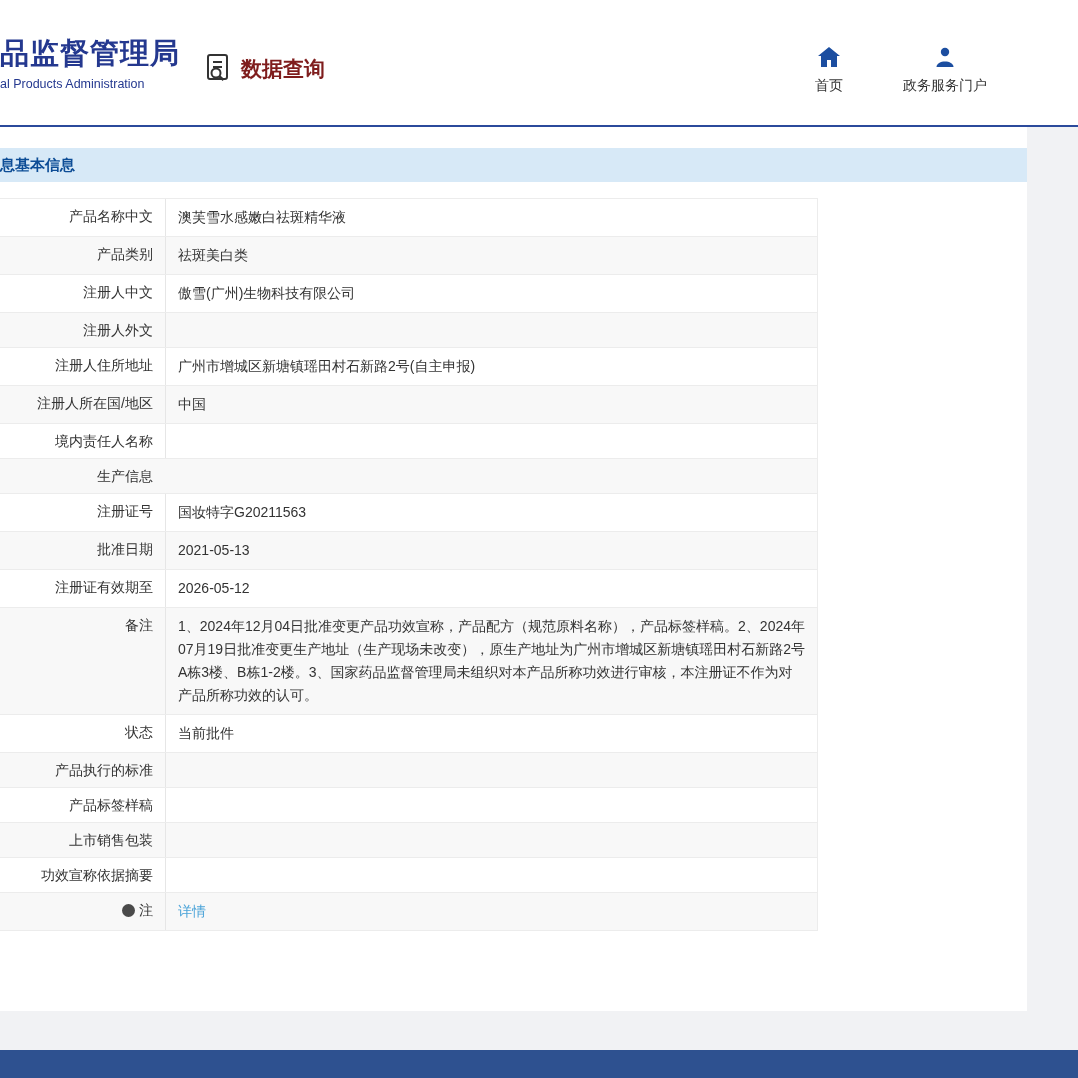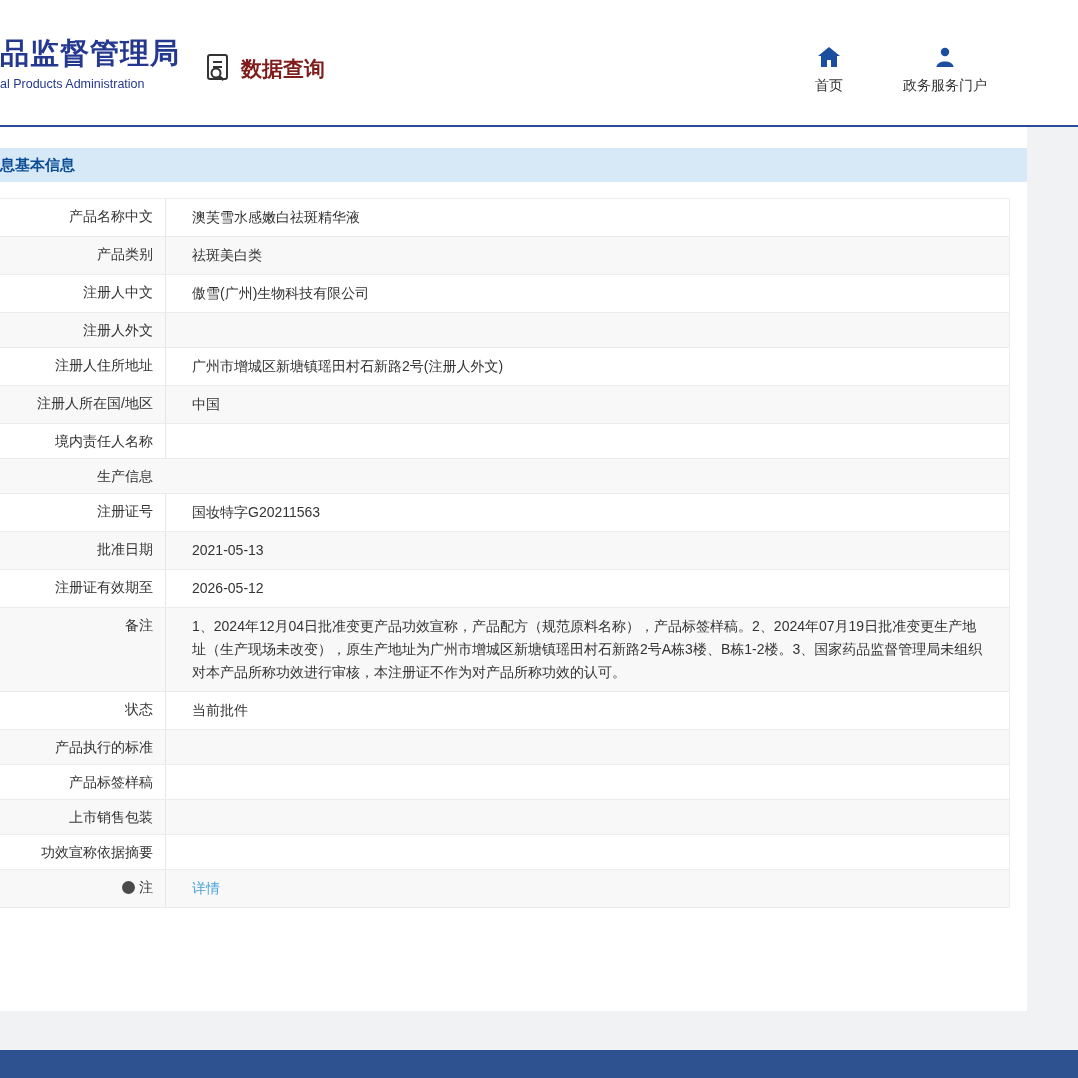--- a/index.html
+++ b/index.html
@@ -28,26 +28,26 @@
   .nav-item{display:flex;flex-direction:column;align-items:center;cursor:pointer;}
   .nav-item .icon{height:22px;display:flex;align-items:center;}
   .nav-label{font-size:14px;color:#333;margin-top:9px;white-space:nowrap;}
 
   .header-line{height:2px;background:var(--header-divider);}
 
   .main{height:923px;background:#f1f2f4;}
   .card{width:1027px;background:#fff;padding-top:21px;padding-bottom:14px;min-height:884px;}
   .section-bar{height:34px;line-height:34px;background:var(--section-bg);color:var(--section-text);
     font-size:15px;font-weight:bold;padding-left:0;}
-  .info-table{margin-top:16px;width:1010px;border-top:1px solid #ececec;border-right:1px solid #ececec;}
+  .info-table{margin-top:16px;width:818px;border-top:1px solid #ececec;border-right:1px solid #ececec;}
   .row{display:flex;border-bottom:1px solid #ececec;background:#fff;}
   .row:nth-child(even){background:#f8f8f8;}
   .label-cell{width:165px;flex:0 0 165px;text-align:right;padding:7px 12px 7px 0;font-size:14px;
     line-height:20px;color:#333;min-height:34px;display:block;}
-  .value-cell{flex:1;border-left:1px solid #e6e6e6;padding:7px 26px;font-size:14px;line-height:23px;
+  .value-cell{flex:1;border-left:1px solid #e6e6e6;padding:7px 12px;font-size:14px;line-height:23px;
     color:#333;white-space:pre-line;min-height:34px;}
   .note-icon{display:inline-block;width:13px;height:13px;border-radius:50%;background:#4a4a4a;
     vertical-align:-2px;margin-right:4px;}
   .detail-link{color:var(--link-blue);text-decoration:none;font-size:14px;}
   .footer{position:absolute;left:0;bottom:0;width:1078px;height:28px;background:var(--footer-bg);}
 </style>
 </head>
 <body>
 
 <div class="page">
@@ -112,21 +112,21 @@
           <div class="row">
             <div class="label-cell">注册人中文</div>
             <div class="value-cell">傲雪(广州)生物科技有限公司</div>
           </div>
           <div class="row">
             <div class="label-cell">注册人外文</div>
             <div class="value-cell"></div>
           </div>
           <div class="row">
             <div class="label-cell">注册人住所地址</div>
-            <div class="value-cell">广州市增城区新塘镇瑶田村石新路2号(注册人外文)</div>
+            <div class="value-cell">广州市增城区新塘镇瑶田村石新路2号(自主申报)</div>
           </div>
           <div class="row">
             <div class="label-cell">注册人所在国/地区</div>
             <div class="value-cell">中国</div>
           </div>
           <div class="row">
             <div class="label-cell">境内责任人名称</div>
             <div class="value-cell"></div>
           </div>
           <div class="row">

